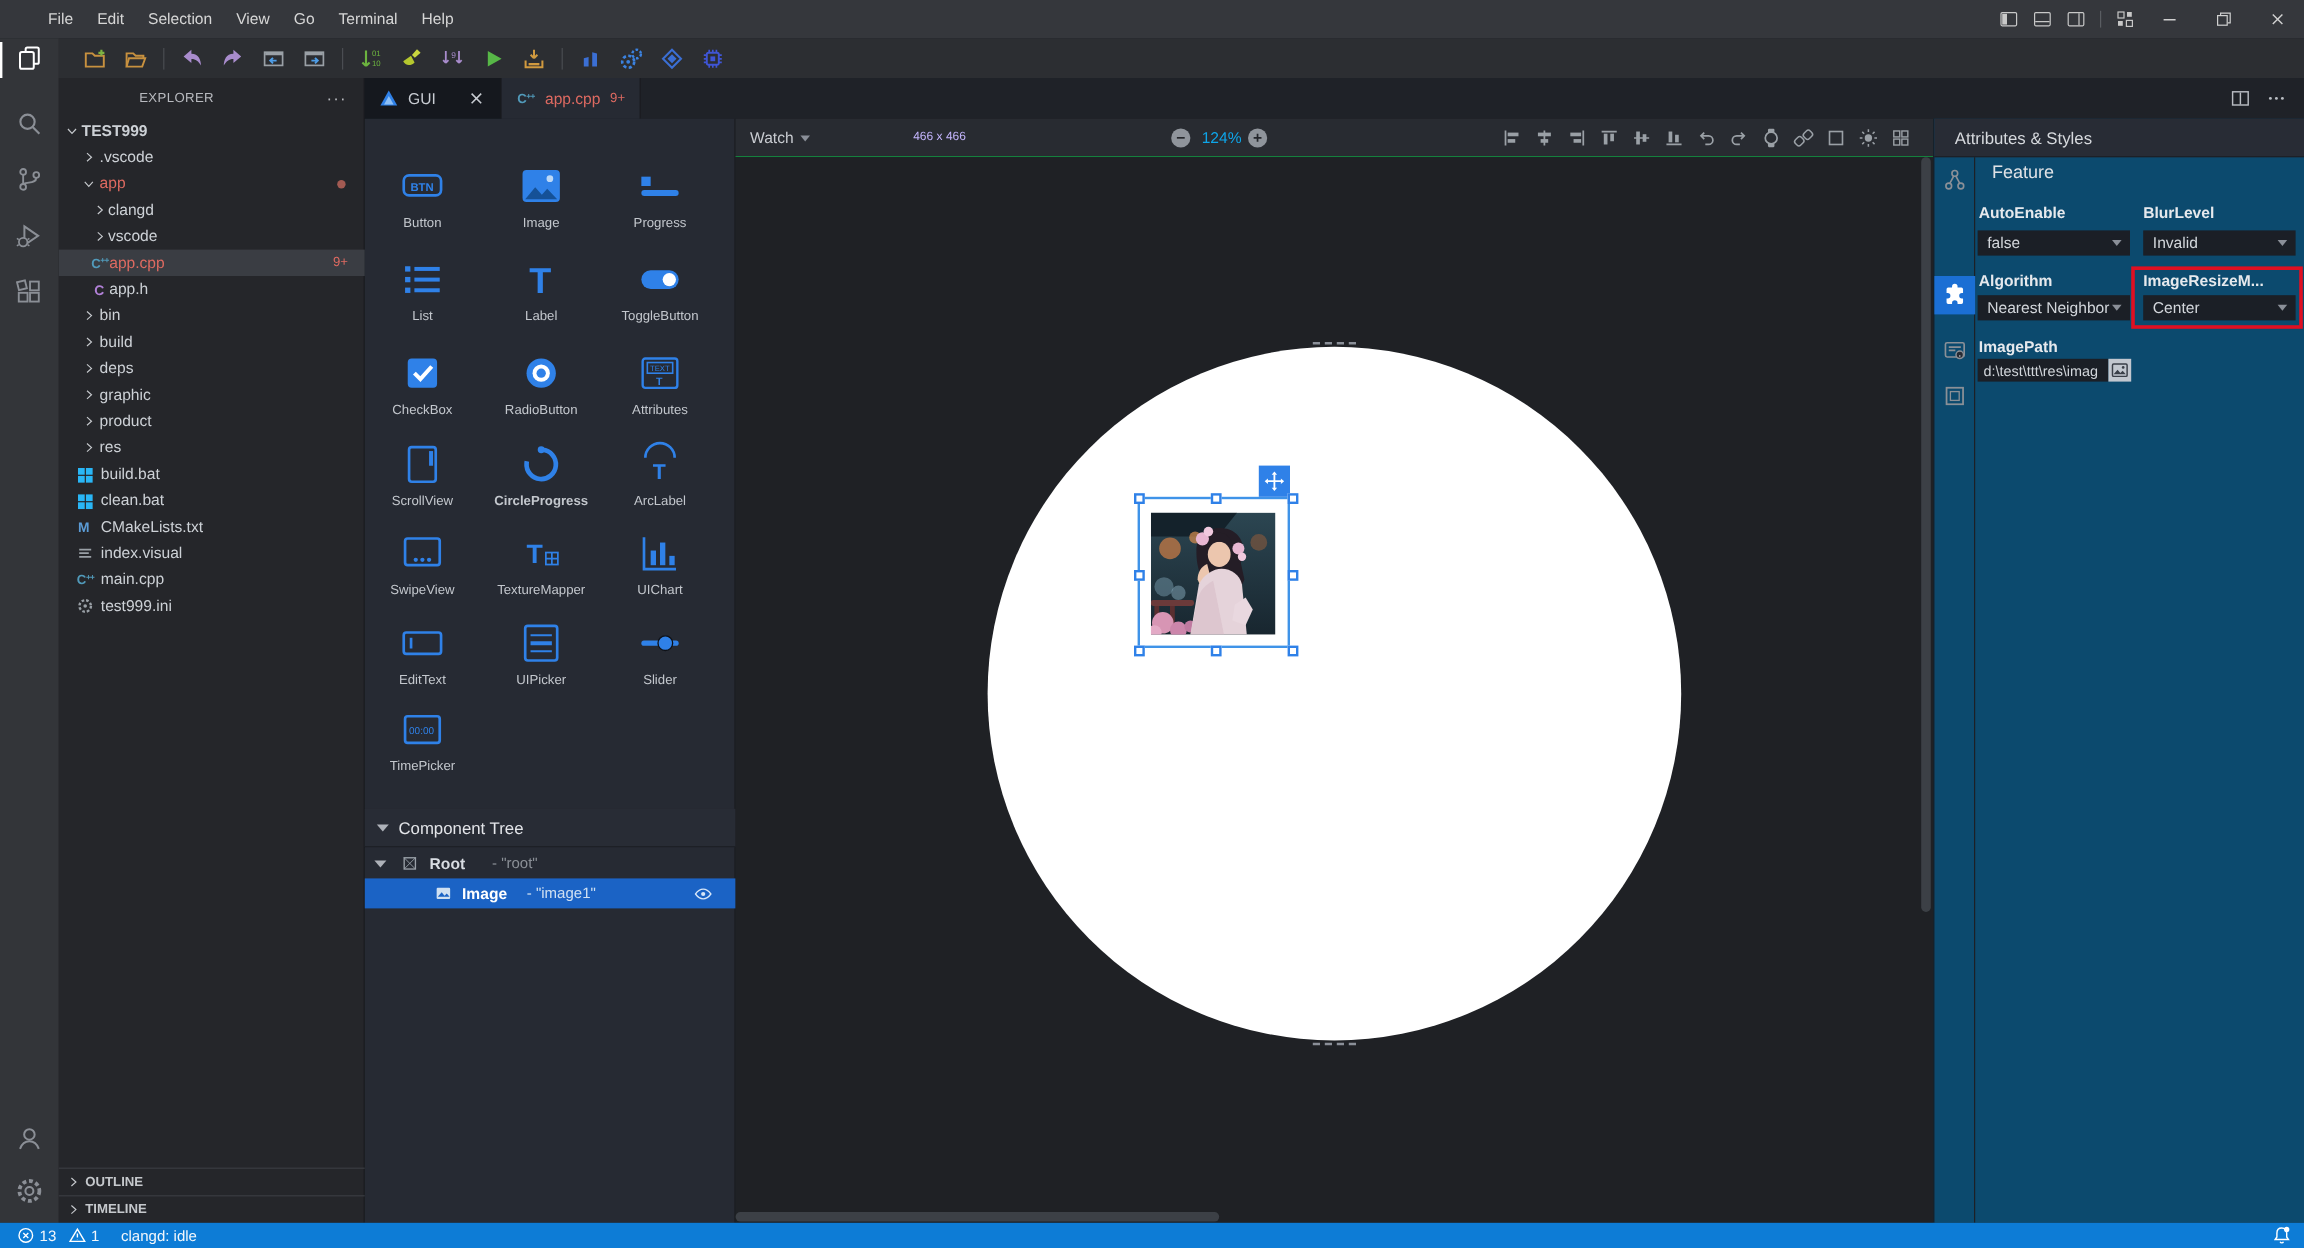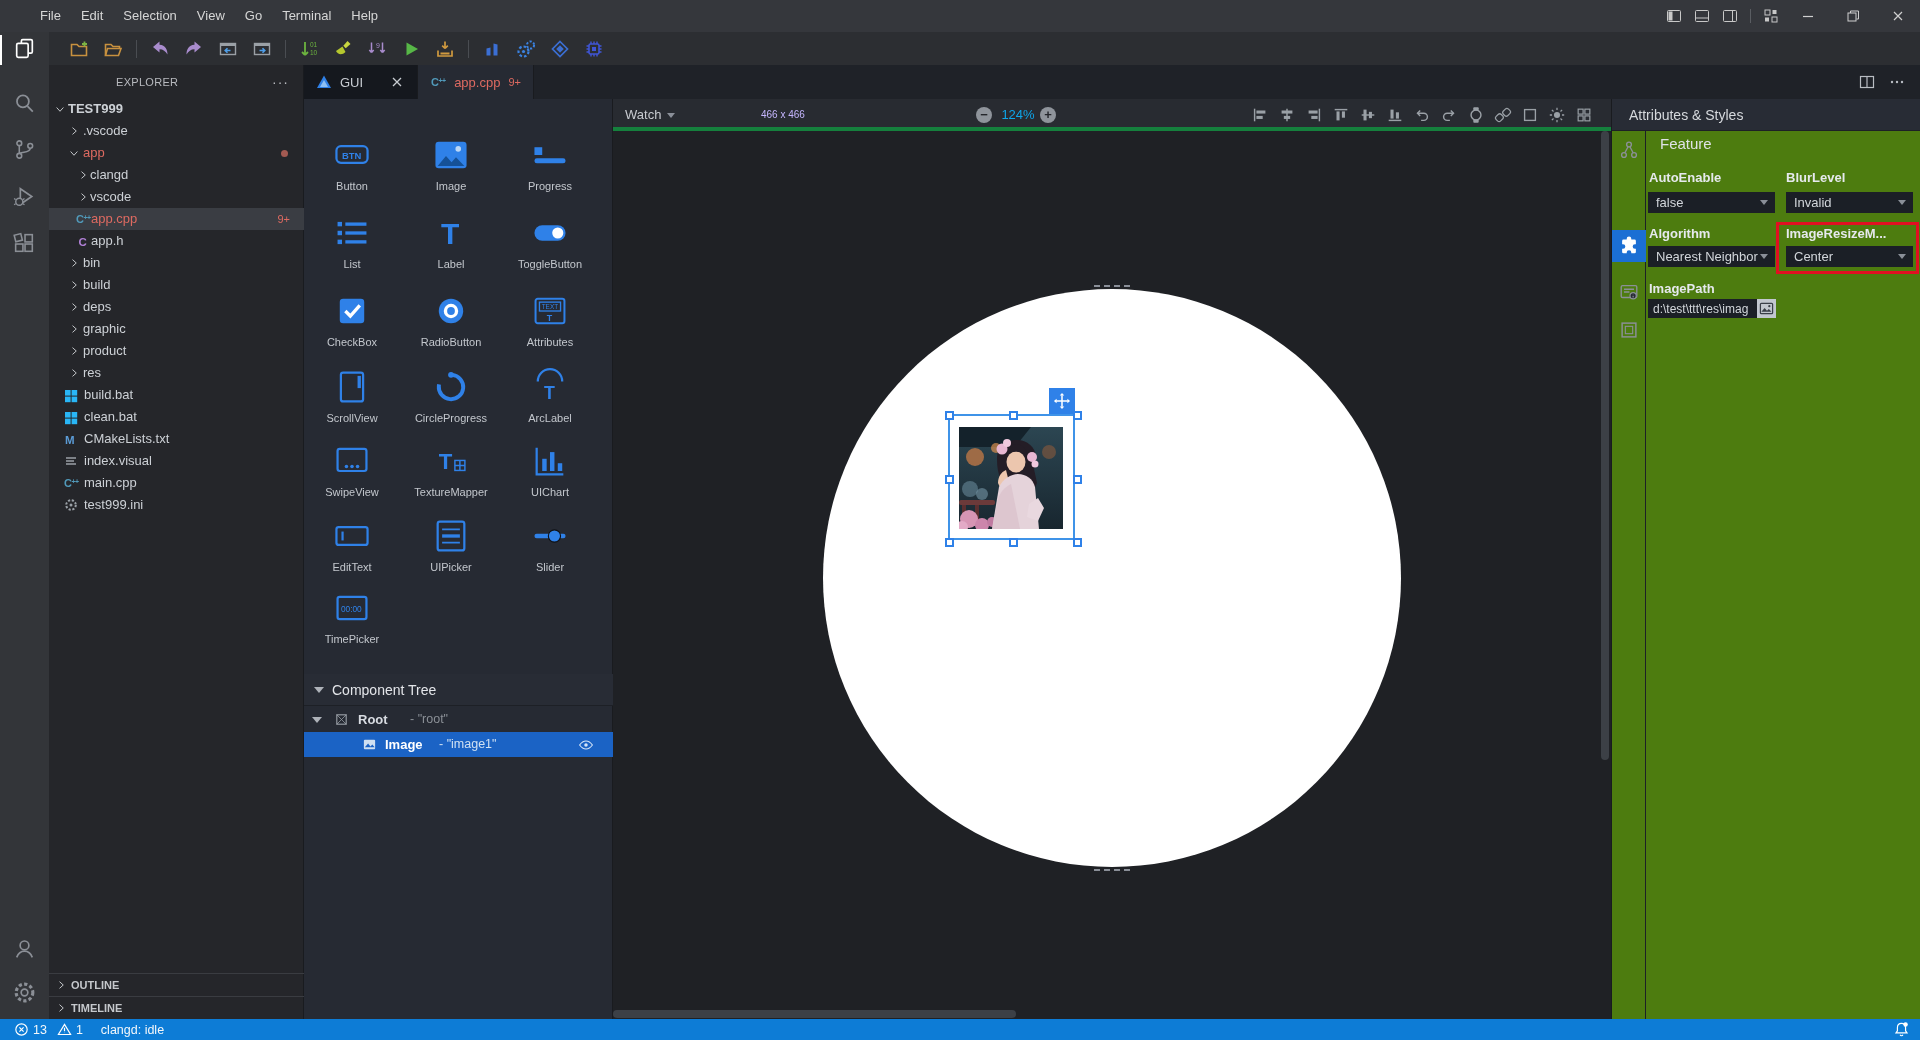--- a/index.html
+++ b/index.html
@@ -66,41 +66,41 @@
   .ctrow{position:absolute;left:0;width:309px;height:25px;line-height:25px;cursor:pointer;}
   .ctrow.selected{background:#1b63c5;}
   .ctrow .tri{position:absolute;left:8px;top:9px;width:0;height:0;border-left:5px solid transparent;border-right:5px solid transparent;border-top:6px solid #aeb2b9;}
   .ctrow .cicon{position:absolute;top:5px;width:15px;height:15px;color:#9aa0a8;}
   .ctrow .nm{position:absolute;font-weight:bold;font-size:13px;color:#d8dce2;}
   .ctrow .id{position:absolute;font-size:12.5px;color:#8b9097;}
   .ctrow.selected .nm{color:#fff;}
   .ctrow.selected .id{color:#cfe0f2;}
   .ctrow .eye{position:absolute;right:19px;top:5px;width:16px;height:14px;color:#d7e6f8;}
   
-  #canvasTb{position:absolute;left:613px;top:99px;width:998px;height:32px;background:#282b31;border-bottom:4px solid #15803d;}
+  #canvasTb{position:absolute;left:613px;top:99px;width:998px;height:32px;background:#282b31;border-bottom:1px solid #15803d;}
   #watchdd{position:absolute;left:12px;top:0;line-height:32px;font-size:13px;color:#c8cbd0;cursor:pointer;}
   #watchdd .dc{display:inline-block;margin-left:6px;width:0;height:0;border-left:4px solid transparent;border-right:4px solid transparent;border-top:5px solid #8a8f98;vertical-align:middle;}
   #sizelbl{position:absolute;left:148px;top:0;line-height:32px;font-size:10px;color:#c4b5fd;}
   .zbtn{position:absolute;top:8px;width:16px;height:16px;border-radius:50%;background:#8f949b;color:#24262b;font-size:13px;line-height:15px;text-align:center;font-weight:bold;cursor:pointer;}
   #zoomlbl{position:absolute;left:383px;top:0;width:44px;text-align:center;line-height:32px;font-size:13px;color:#0ea5e9;}
   #alignbar{position:absolute;left:638px;top:7px;display:flex;gap:9px;}
   #alignbar .aic{width:18px;height:18px;color:#9aa0a6;cursor:pointer;}
   
   #canvas{position:absolute;left:613px;top:131px;width:998px;height:888px;background:#1f2125;}
   #screen-circle{position:absolute;left:210px;top:158px;width:578px;height:578px;border-radius:50%;background:#fff;}
   .cdash{position:absolute;width:36px;border-top:2px dashed #8a8f98;}
   #vscroll{position:absolute;right:2px;top:0;width:8px;height:629px;background:#3c4046;border-radius:4px;}
   #hscroll{position:absolute;left:0;bottom:1px;width:403px;height:8px;background:#3c4046;border-radius:4px;}
   #selection{position:absolute;left:335px;top:283px;width:127px;height:126px;border:2px solid #3f93e8;cursor:move;}
   .handle{position:absolute;width:9px;height:9px;background:#fff;border:2px solid #2f81e8;}
   #movebtn{position:absolute;left:99px;top:-28px;width:26px;height:26px;background:#2f81e8;display:flex;align-items:center;justify-content:center;cursor:move;}
   #movebtn svg{width:18px;height:18px;}
   #selimg{position:absolute;left:9px;top:11px;width:104px;height:102px;overflow:hidden;}
   
-  #rightpanel{position:absolute;left:1611px;top:99px;width:309px;height:920px;background:#4d7c0f;border-left:1px solid #191b1f;}
+  #rightpanel{position:absolute;left:1611px;top:99px;width:309px;height:920px;background:#0c4a6e;border-left:1px solid #191b1f;}
   #rphead{position:absolute;left:0;top:0;width:309px;height:32px;background:#282c35;border-bottom:1px solid #1d2026;}
   #rphead .t{padding-left:17px;line-height:32px;font-size:14px;color:#d6d9dd;}
   #rail{position:absolute;left:0;top:32px;width:34px;height:888px;border-right:1px solid #1d2026;}
   .railico{position:absolute;left:6px;width:22px;height:22px;color:#8b9097;cursor:pointer;}
   #railsel{position:absolute;left:0;top:131px;width:34px;height:32px;background:#1b6fd4;}
   #railsel .railico{position:absolute;left:6px;top:5px;color:#fff;}
   #feattitle{position:absolute;left:48px;top:36px;font-size:15px;color:#dfe2e6;}
   .fldlabel{position:absolute;font-size:13px;font-weight:bold;color:#e6e9ed;}
   .dd{position:absolute;width:127px;height:21px;background:#1b1f26;display:flex;align-items:center;padding:0 8px;cursor:pointer;}
   .dd span{font-size:13px;color:#d2d6db;white-space:nowrap;overflow:hidden;}
@@ -605,21 +605,21 @@
         <div class="ctlcell" style="left: 198px; top: 192px;"><span class="ico cic" style="width: 40px; height: 40px; display: inline-block;"><svg viewBox="0 0 36 36" xmlns="http://www.w3.org/2000/svg">
               <rect x="5" y="7" width="26" height="22" rx="2" fill="none" stroke="#2f81e8" stroke-width="1.8"></rect>
               <rect x="8.5" y="10" width="19" height="8" fill="none" stroke="#2f81e8" stroke-width="1.2"></rect>
               <text x="10.5" y="16.5" font-size="5.8" fill="#2f81e8">TEXT</text>
               <text x="15" y="27" font-size="8" font-weight="bold" fill="#2f81e8">T</text>
             </svg></span><div class="clbl">Attributes</div></div>
         <div class="ctlcell" style="left: 0px; top: 268px;"><span class="ico cic" style="width: 40px; height: 40px; display: inline-block;"><svg viewBox="0 0 36 36" xmlns="http://www.w3.org/2000/svg">
               <rect x="8" y="5" width="20" height="26" rx="2" fill="none" stroke="#2f81e8" stroke-width="2"></rect>
               <rect x="23" y="8" width="3" height="11" fill="#2f81e8"></rect>
             </svg></span><div class="clbl">ScrollView</div></div>
-        <div class="ctlcell" style="left: 99px; top: 268px;"><span class="ico cic" style="width: 40px; height: 40px; display: inline-block;"><svg viewBox="0 0 36 36" xmlns="http://www.w3.org/2000/svg">
+        <div class="ctlcell" style="left: 99px; top: 268px; font-weight: bold;"><span class="ico cic" style="width: 40px; height: 40px; display: inline-block;"><svg viewBox="0 0 36 36" xmlns="http://www.w3.org/2000/svg">
               <circle cx="18" cy="18" r="11" fill="none" stroke="#2f81e8" stroke-width="3.5" stroke-dasharray="53 16" transform="rotate(-85 18 18)"></circle>
               <circle cx="18" cy="7" r="2.6" fill="#2f81e8"></circle>
             </svg></span><div class="clbl">CircleProgress</div></div>
         <div class="ctlcell" style="left: 198px; top: 268px;"><span class="ico cic" style="width: 40px; height: 40px; display: inline-block;"><svg viewBox="0 0 36 36" xmlns="http://www.w3.org/2000/svg">
               <path d="M7 13a11 11 0 0 1 22 0" fill="none" stroke="#2f81e8" stroke-width="2"></path>
               <text x="12.5" y="29" font-size="16" font-weight="bold" fill="#2f81e8">T</text>
             </svg></span><div class="clbl">ArcLabel</div></div>
         <div class="ctlcell" style="left: 0px; top: 342px;"><span class="ico cic" style="width: 40px; height: 40px; display: inline-block;"><svg viewBox="0 0 36 36" xmlns="http://www.w3.org/2000/svg">
               <rect x="5" y="7" width="26" height="20" rx="2" fill="none" stroke="#2f81e8" stroke-width="2"></rect>
               <circle cx="13" cy="23" r="1.6" fill="#2f81e8"></circle>

